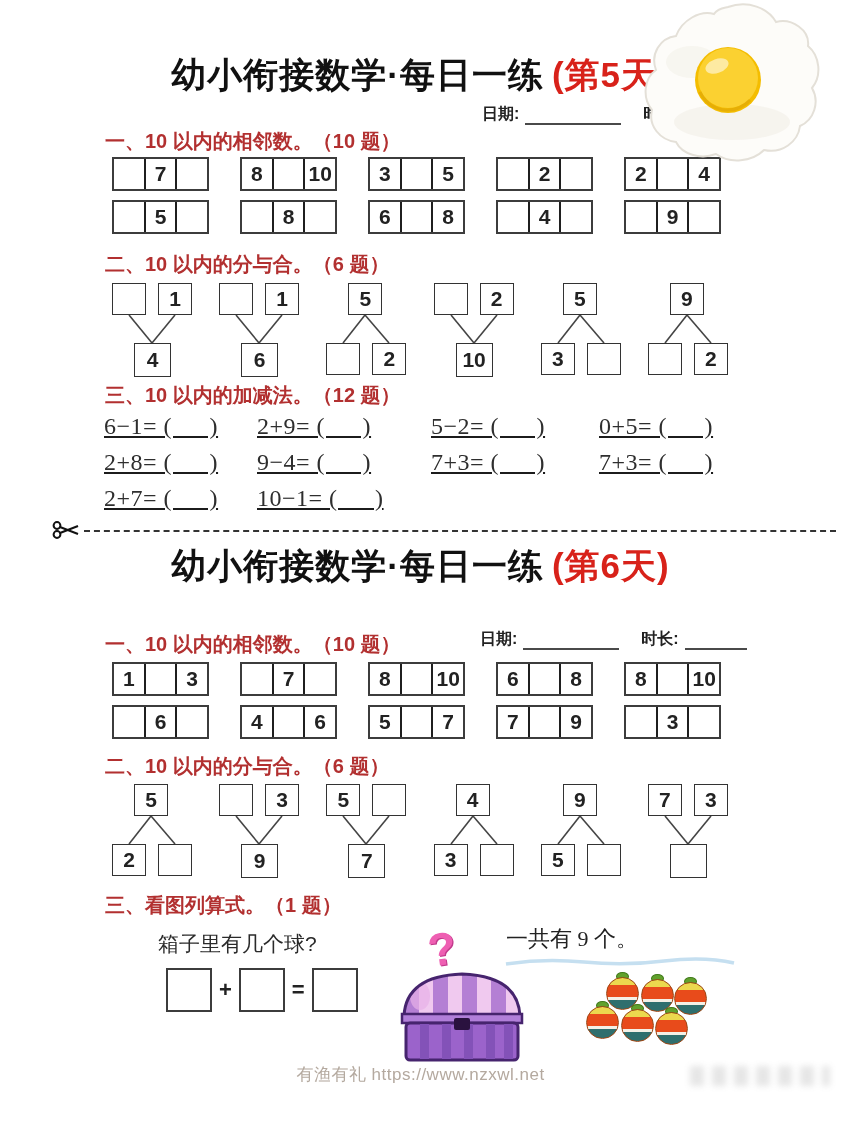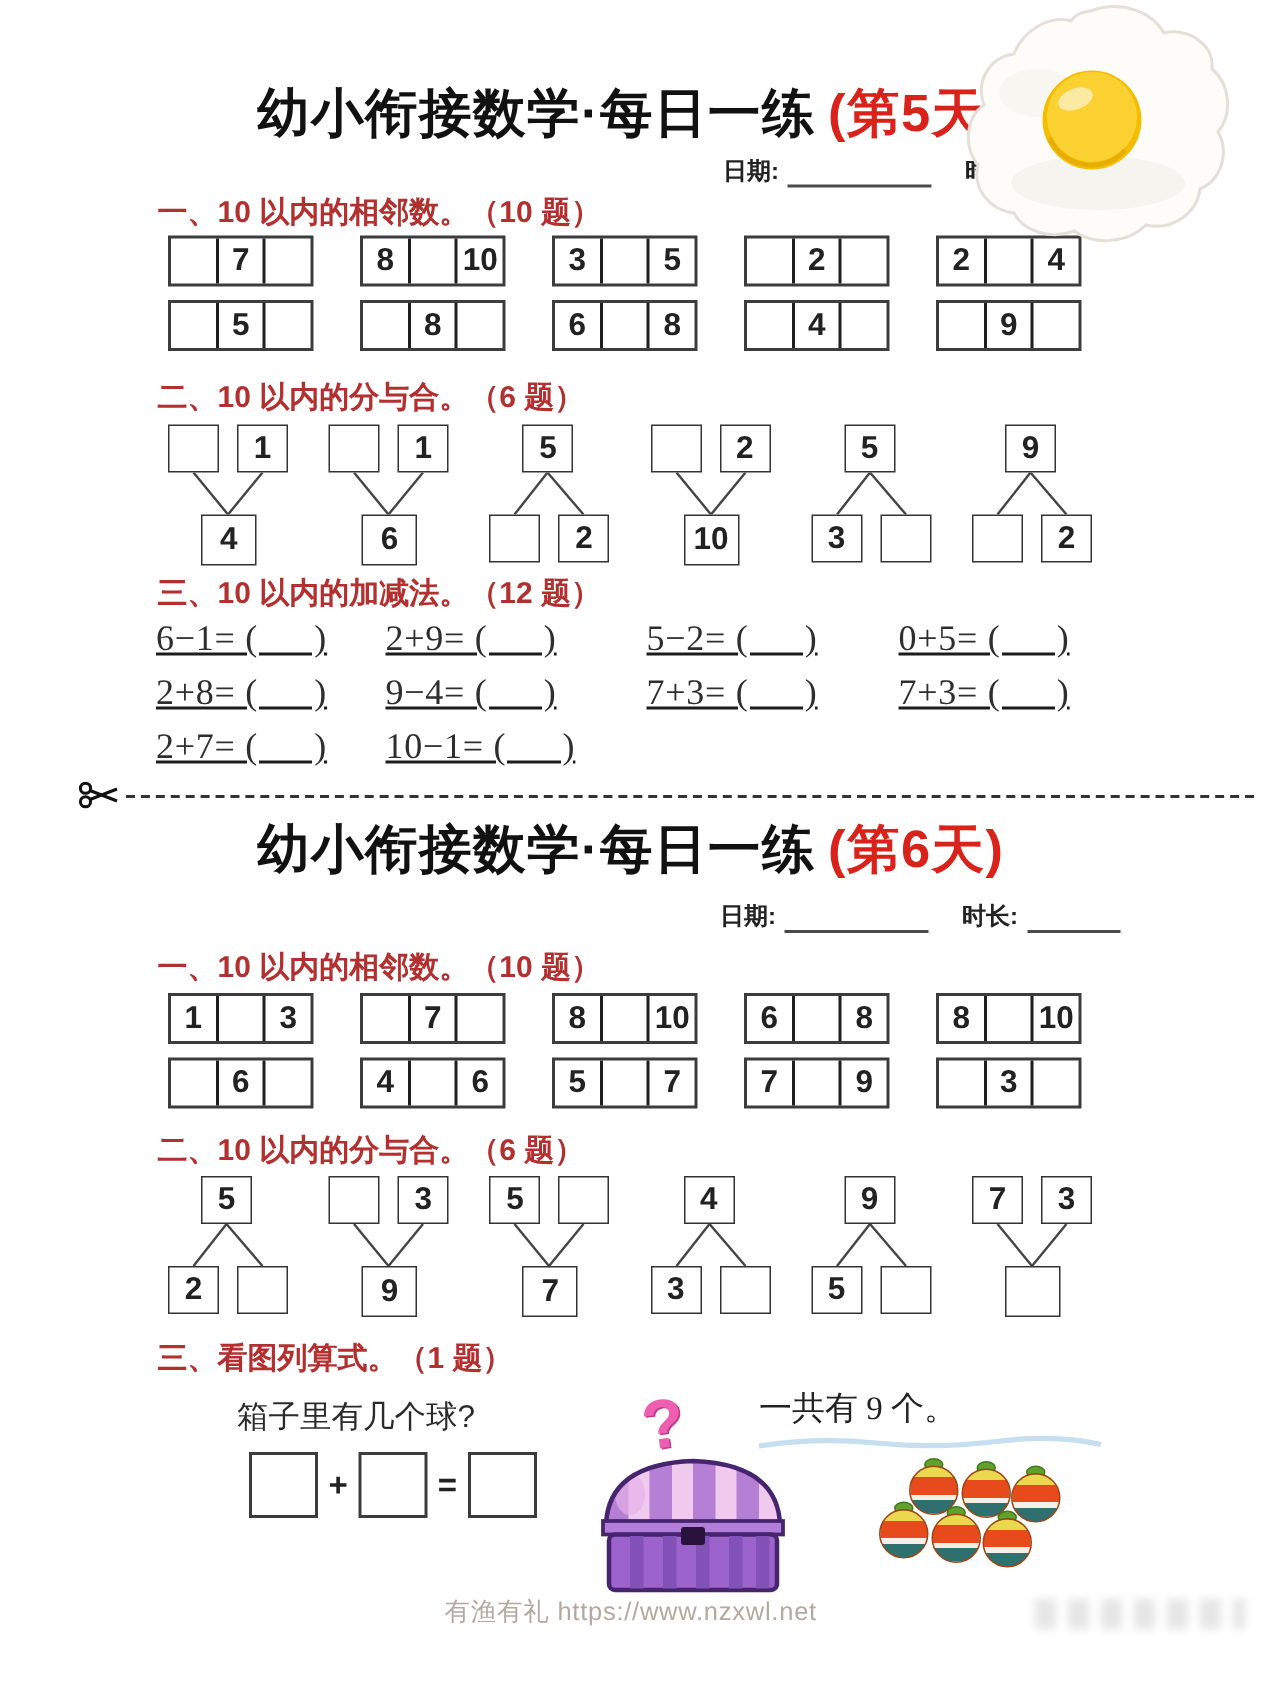--- a/index.html
+++ b/index.html
@@ -224,21 +224,21 @@
     <circle cx="5" cy="15.5" r="3.4" fill="none" stroke="#111" stroke-width="2"></circle>
     <line x1="8" y1="8" x2="26" y2="15" stroke="#111" stroke-width="2"></line>
     <line x1="8" y1="14" x2="26" y2="7" stroke="#111" stroke-width="2"></line>
   </svg>
   <div class="dashline"></div>
 
   <div>
     <div class="title" style="top:543px;">
       <span>幼小衔接数学·每日一练</span><span class="day">(第6天)</span>
     </div>
-    <div class="meta" style="left:480px;top:601px;">
+    <div class="meta" style="left:480px;top:629px;">
       <span>日期:</span><span class="uline date"></span><span>时长:</span><span class="uline dur"></span>
     </div>
 
     <div class="shead" style="left:105px;top:631px;">一、10 以内的相邻数。（10 题）</div>
     <div class="strips" style="left:112px;top:662px;" id="d6-strips">
         <div class="strip">
           <div class="cell">1</div>
           <div class="cell"></div>
           <div class="cell">3</div>
         </div>

